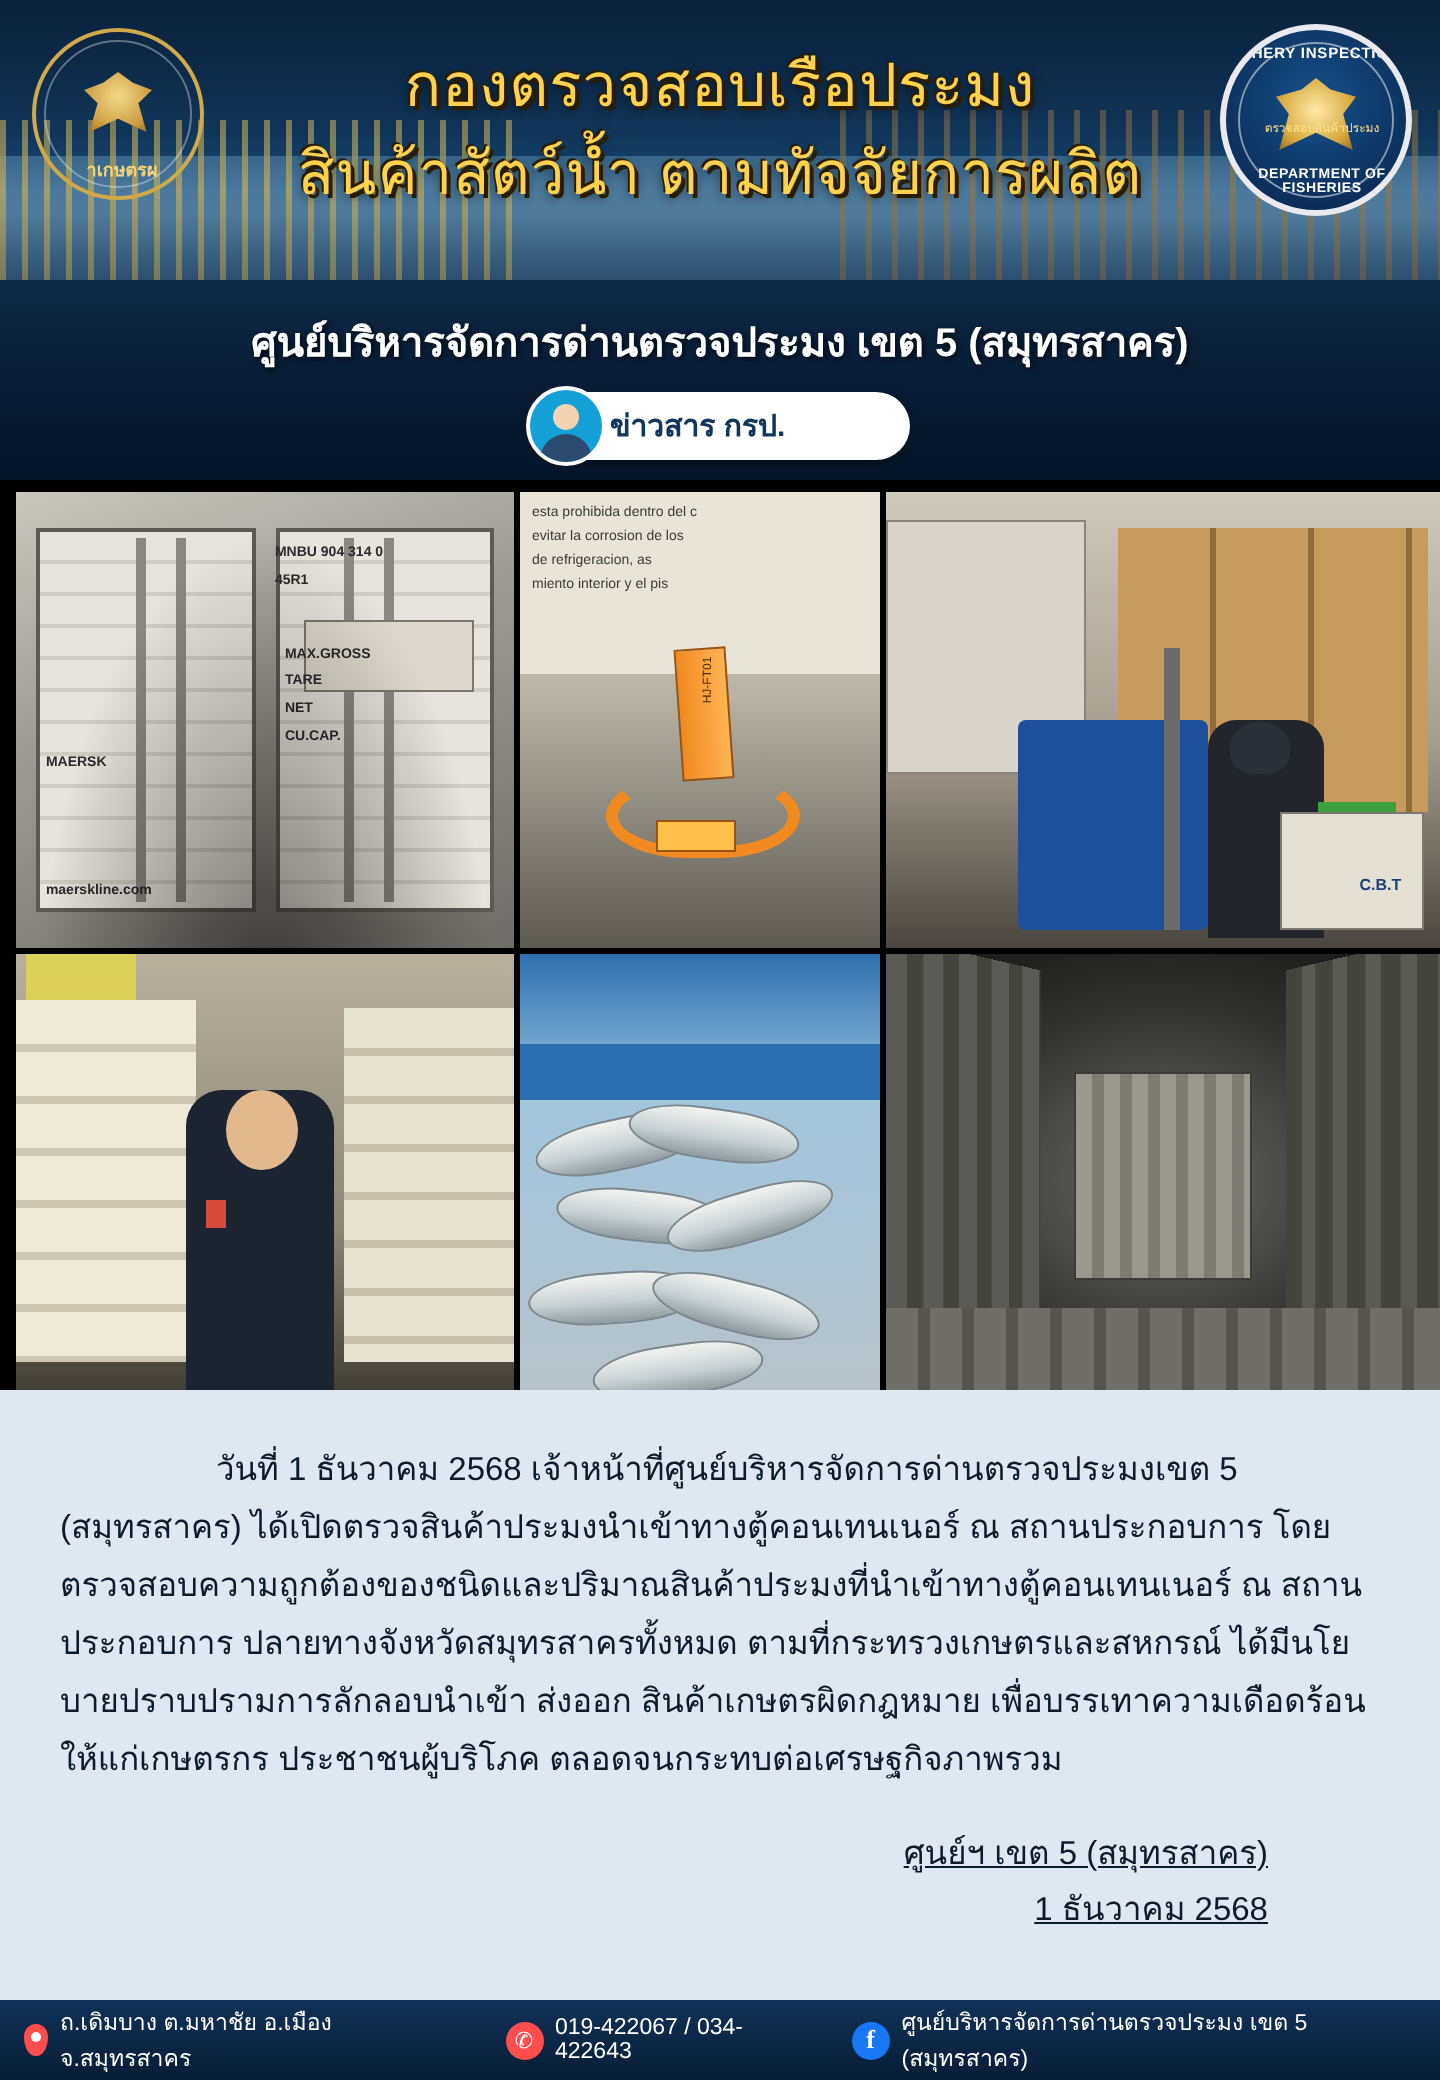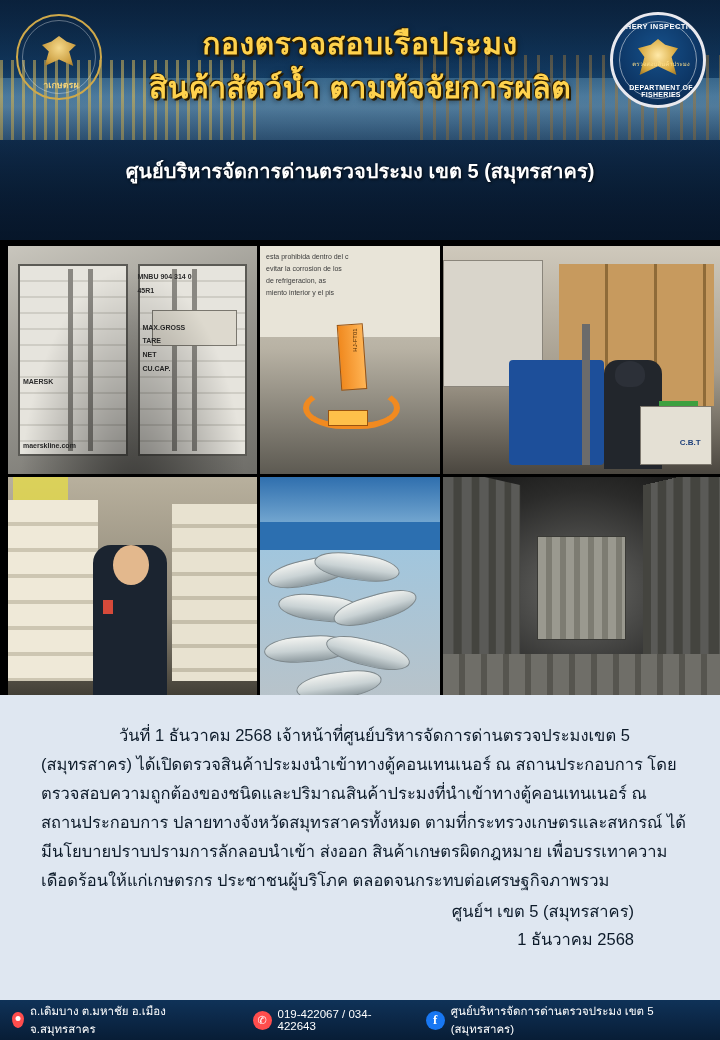--- a/index.html
+++ b/index.html
@@ -100,21 +100,21 @@
     clip-path: polygon(50% 0%, 68% 16%, 100% 26%, 84% 50%, 96% 100%, 50% 76%, 4% 100%, 16% 50%, 0% 26%, 32% 16%);
   }
   .logo-right .inner-ring {
     position:absolute; inset:6px; border-radius:50%; border:1px solid rgba(255,255,255,.5);
   }
 
   .title-wrap {
     position: absolute; left: 0; top: 22px; width: 720px; text-align: center;
   }
   .title-1, .title-2 {
-    font-weight: bold;
+    font-weight: normal;
     color: #ffd24d;
     text-shadow: 2px 2px 0 #2a1c00, -1px -1px 0 #2a1c00, 0 2px 6px rgba(0,0,0,.6);
     letter-spacing: .5px;
   }
   .title-1 { font-size: 30px; line-height: 44px; }
   .title-2 { font-size: 30px; line-height: 44px; }
   .subtitle {
     position: absolute; left: 0; top: 155px; width: 720px; text-align: center;
     font-size: 20px; color: #ffffff; font-weight: bold;
     text-shadow: 1px 1px 3px rgba(0,0,0,.8);
@@ -243,29 +243,29 @@
   .ph6 .floor { position:absolute; left:0; bottom:0; width:100%; height:22%;
     background: repeating-linear-gradient(90deg,#6f6e68 0 16px,#56554f 16px 22px); }
   .ph6 .end { position:absolute; left:34%; top:26%; width:32%; height:46%;
     background: repeating-linear-gradient(90deg,#9a998f 0 8px,#7d7c72 8px 14px); border:1px solid #3a3a36; }
 
   
   .body-block {
     position: absolute; top: 695px; left: 0;
     width: 720px; height: 305px;
     background: #dfe7f1;
-    padding: 26px 30px 8px 41px;
+    padding: 26px 30px 8px 30px;
   }
   .body-text {
     font-size: 16.5px; line-height: 29px; color: #0d1b2a;
     text-align: left; text-indent: 78px; font-weight: 500;
   }
   .sign {
-    margin-top: 2px; text-align: right; padding-right: 56px;
-    font-size: 16.5px; line-height: 28px; color:#0d1b2a; font-weight: 500;
+    margin-top: 18px; text-align: right; padding-right: 56px;
+    font-size: 16.5px; line-height: 28px; color:#0d1b2a; font-weight: 500; text-decoration: underline;
   }
 
   
   .footer {
     position: absolute; bottom: 0; left: 0;
     width: 720px; height: 40px;
     background: linear-gradient(180deg,#0f3258 0%, #081d36 100%);
     display: flex; align-items: center;
     color: #ffffff; font-size: 11.5px;
   }
@@ -320,20 +320,27 @@
       <div class="arc-bot">DEPARTMENT OF FISHERIES</div>
     </div>
 
     <div class="title-wrap">
       <div class="title-1">กองตรวจสอบเรือประมง</div>
       <div class="title-2">สินค้าสัตว์น้ำ ตามทัจจัยการผลิต</div>
     </div>
 
     <div class="subtitle">ศูนย์บริหารจัดการด่านตรวจประมง เขต 5 (สมุทรสาคร)</div>
 
+    <div class="news-pill">
+      <div class="news-avatar">
+        <div class="head"></div>
+        <div class="body"></div>
+      </div>
+      <span class="label">ข่าวสาร กรป.</span>
+    </div>
   </div>
 
   <div class="grid">
 
     <div class="cell ph1">
       <div class="door-l"></div>
       <div class="door-r"></div>
       <div class="bar" style="left:24%;"></div>
       <div class="bar" style="left:32%;"></div>
       <div class="bar" style="right:24%;"></div>

